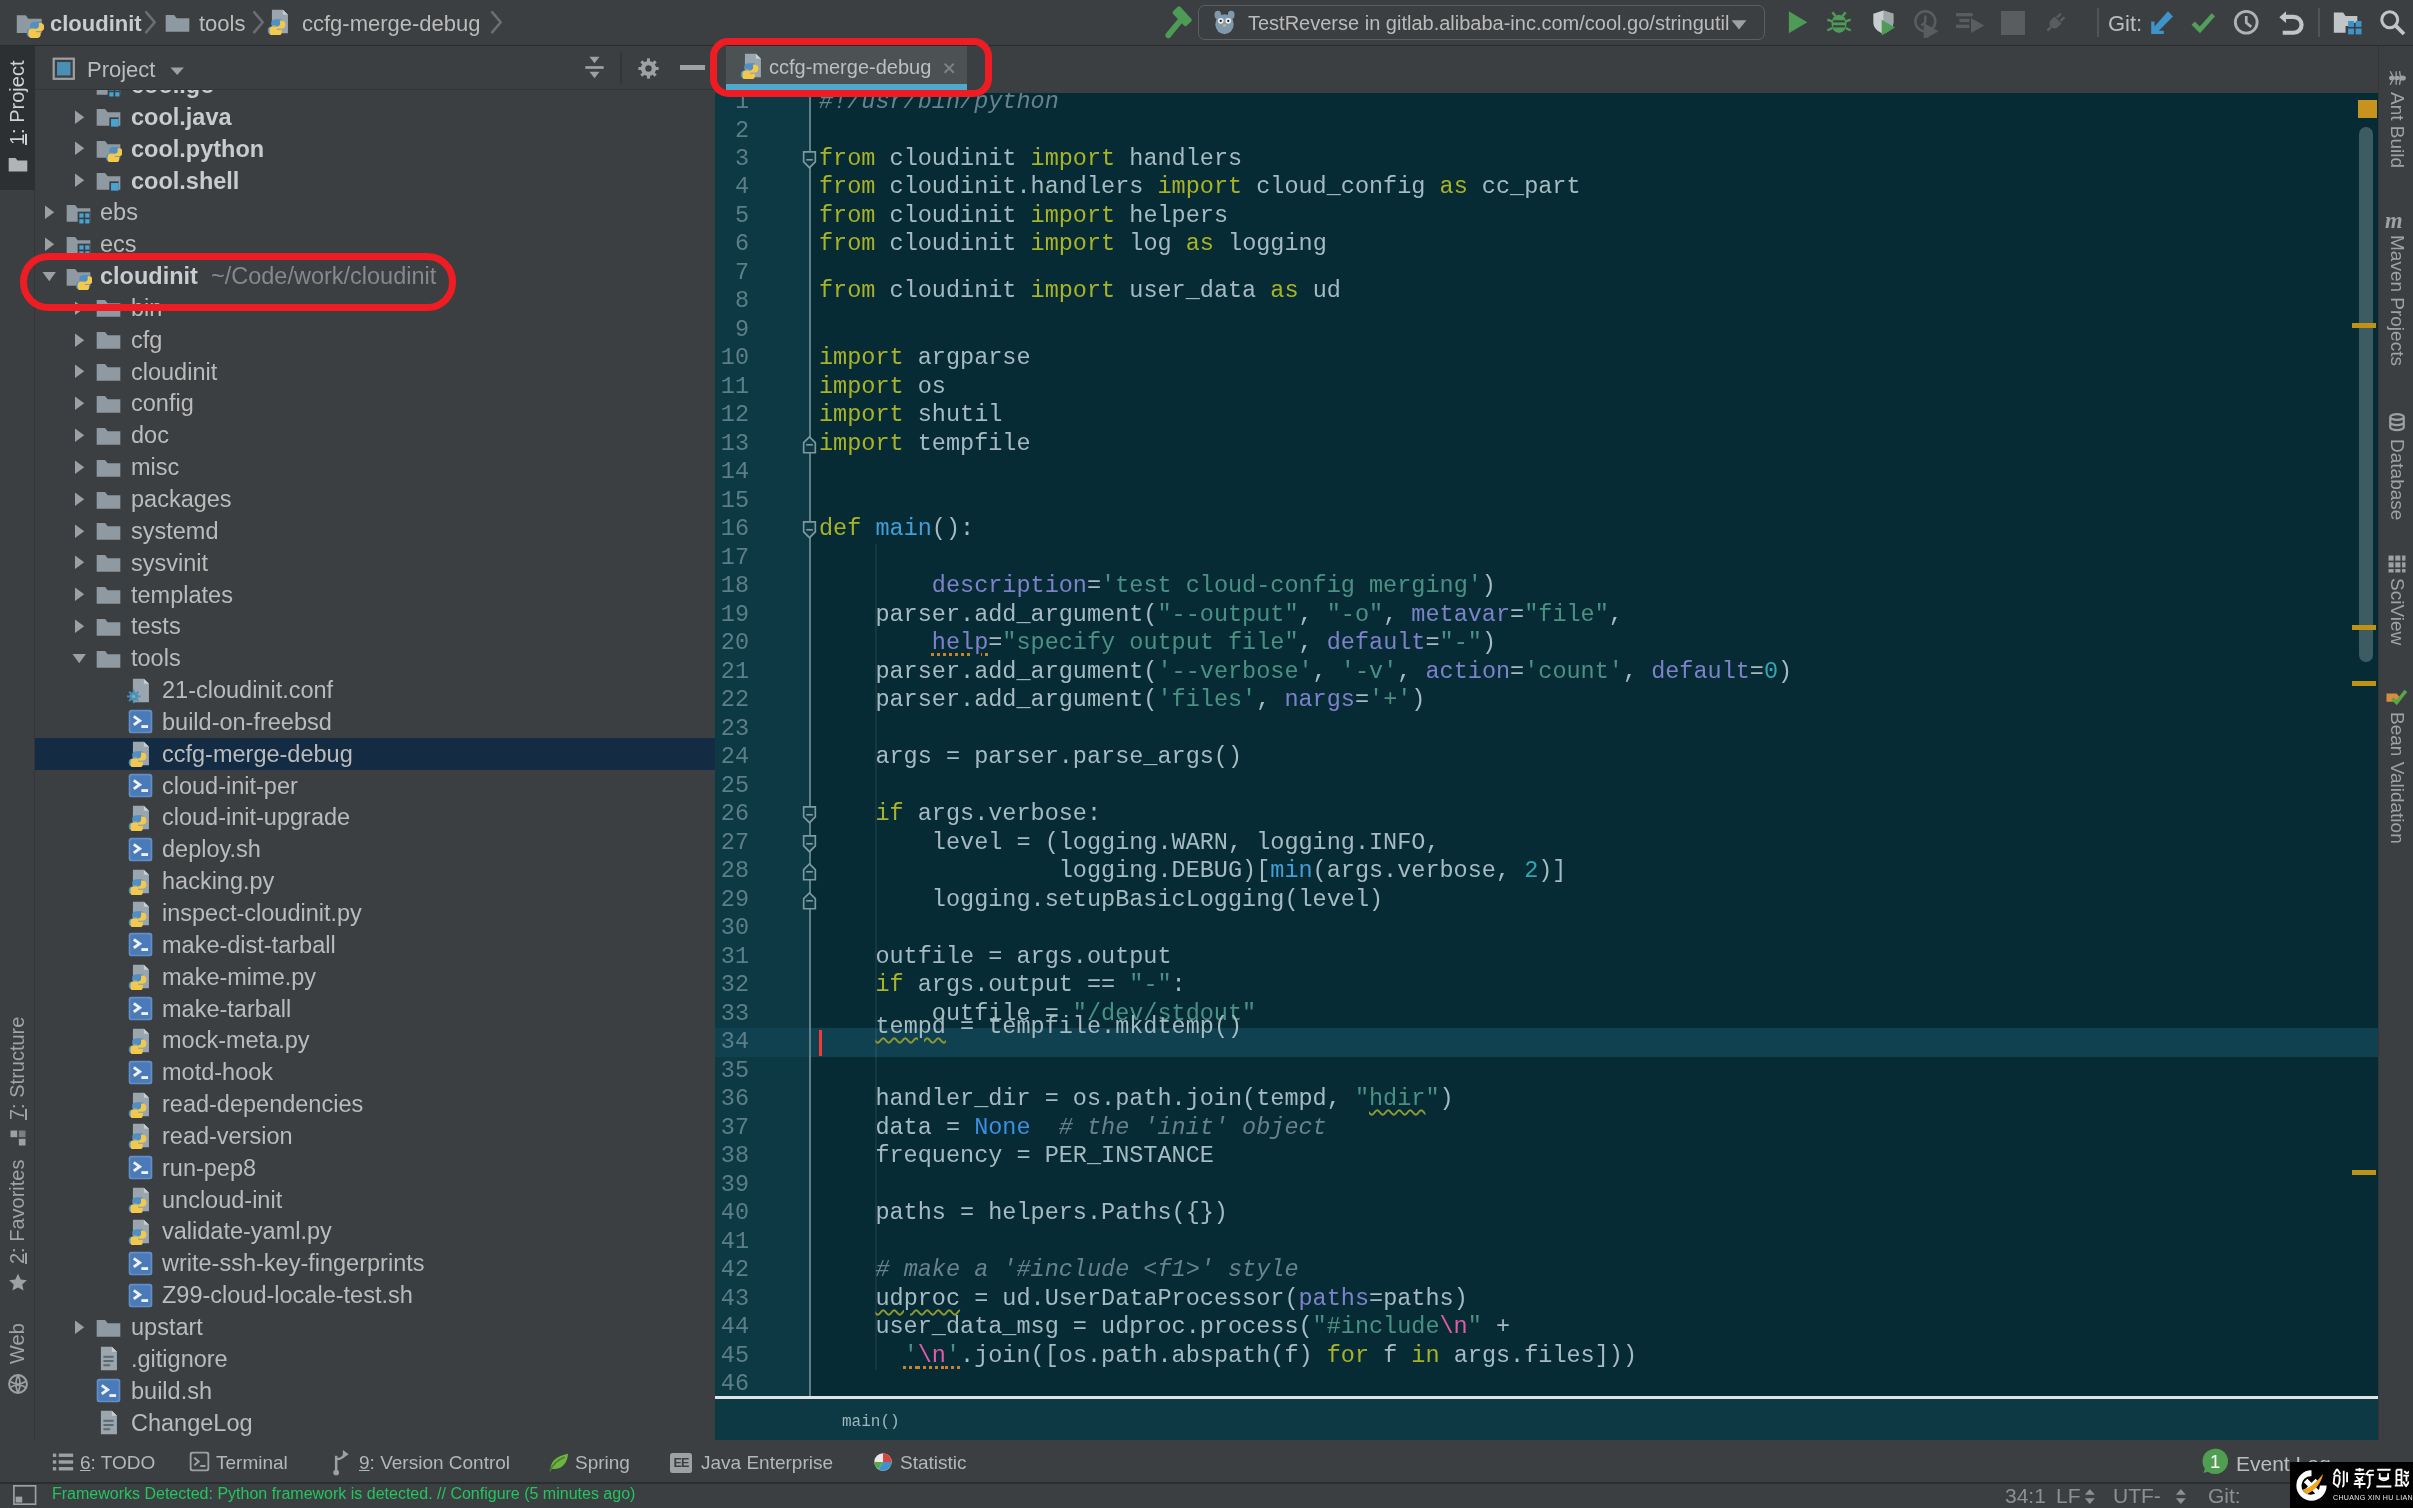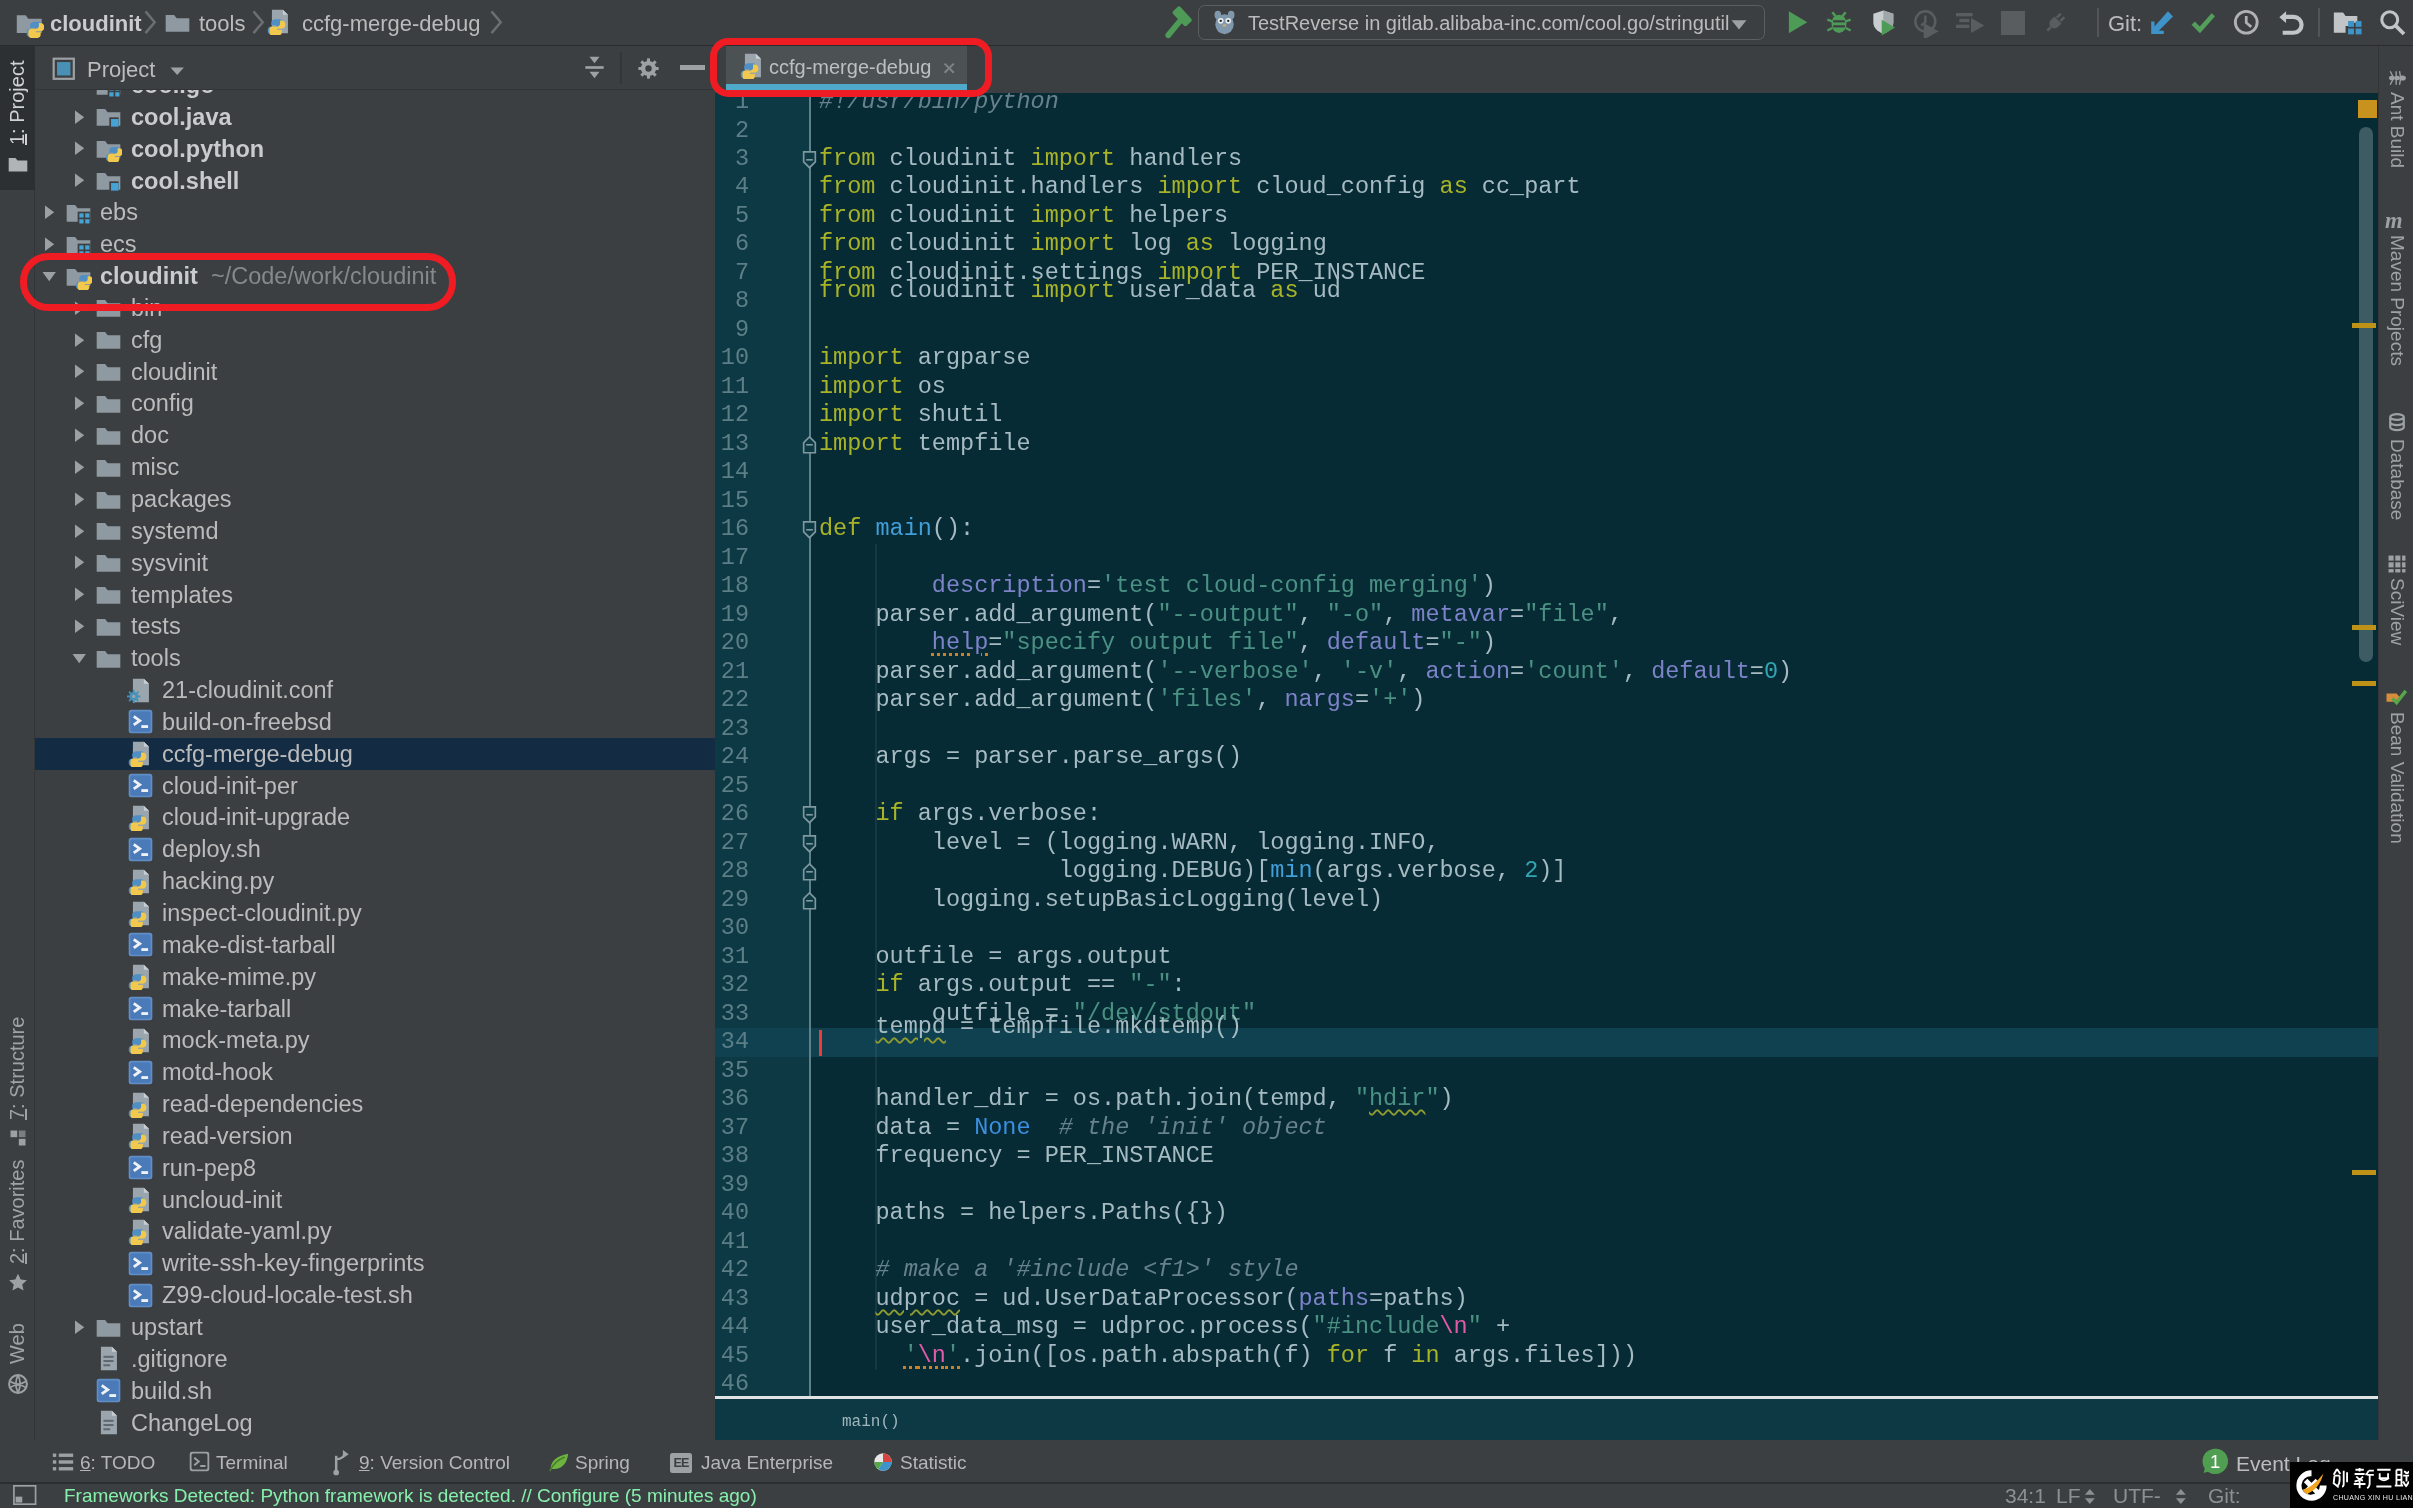--- a/index.html
+++ b/index.html
@@ -639,21 +639,20 @@
       <div class="gn abs" style="left:0;top:23.5px;width:34px">2</div>
       <div class="gn abs" style="left:0;top:52px;width:34px">3</div>
       <div class="code abs" style="left:104px;top:52px"><span class="k">from</span> cloudinit <span class="k">import</span> handlers</div>
       <div class="gn abs" style="left:0;top:80px;width:34px">4</div>
       <div class="code abs" style="left:104px;top:80px"><span class="k">from</span> cloudinit.handlers <span class="k">import</span> cloud_config <span class="k">as</span> cc_part</div>
       <div class="gn abs" style="left:0;top:109px;width:34px">5</div>
       <div class="code abs" style="left:104px;top:109px"><span class="k">from</span> cloudinit <span class="k">import</span> helpers</div>
       <div class="gn abs" style="left:0;top:137px;width:34px">6</div>
       <div class="code abs" style="left:104px;top:137px"><span class="k">from</span> cloudinit <span class="k">import</span> log <span class="k">as</span> logging</div>
       <div class="gn abs" style="left:0;top:166px;width:34px">7</div>
-      <div class="code abs" style="left:104px;top:166px"><span class="k">from</span> cloudinit.settings <span class="k">import</span> PER_INSTANCE</div>
       <div class="gn abs" style="left:0;top:194px;width:34px">8</div>
       <div class="code abs" style="left:104px;top:184px"><span class="k">from</span> cloudinit <span class="k">import</span> user_data <span class="k">as</span> ud</div>
       <div class="gn abs" style="left:0;top:223px;width:34px">9</div>
       <div class="gn abs" style="left:0;top:251px;width:34px">10</div>
       <div class="code abs" style="left:104px;top:251px"><span class="k">import</span> argparse</div>
       <div class="gn abs" style="left:0;top:280px;width:34px">11</div>
       <div class="code abs" style="left:104px;top:280px"><span class="k">import</span> os</div>
       <div class="gn abs" style="left:0;top:308px;width:34px">12</div>
       <div class="code abs" style="left:104px;top:308px"><span class="k">import</span> shutil</div>
       <div class="gn abs" style="left:0;top:337px;width:34px">13</div>
@@ -799,21 +798,21 @@
 <circle cx="17" cy="17" r="15" fill="#4f9e51"></circle>
       <path d="M3 31 L6.4 19.6 l8 8 z" fill="#4f9e51"></path>
 <text x="17" y="25" text-anchor="middle" font-size="22" fill="#fff" font-family="Liberation Sans">1</text>
     </svg>
     <div class="bt" style="left:2236px;font-size:21px;color:#bbbdbf">Event Log</div>
     <div class="abs" style="left:0;top:1482px;width:2413px;height:27px;background:#3c3f41;border-top:2.5px solid #2b2e30"></div>
     <svg class="abs" style="left:13.4px;top:1485px" width="23.5" height="20" viewBox="0 0 28 24">
 <rect x="1" y="1" width="26" height="22" fill="none" stroke="#9da1a4" stroke-width="2"></rect>
 <rect x="3" y="14" width="8" height="7" fill="#9da1a4"></rect>
     </svg>
-    <div class="abs" style="left:64px;top:1485px;font-size:19px;color:#86efac">Frameworks Detected: Python framework is detected. // Configure (5 minutes ago)</div>
+    <div class="abs" style="left:52px;top:1485px;font-size:16px;color:#22c55e">Frameworks Detected: Python framework is detected. // Configure (5 minutes ago)</div>
     <div class="abs" style="left:2005px;top:1484px;font-size:21px;color:#8c9093">34:1</div>
     <div class="abs" style="left:2056px;top:1484px;font-size:21px;color:#8c9093">LF</div>
     <svg class="abs" style="left:2084px;top:1488px" width="11.7" height="17" viewBox="0 0 14 20">
 <path d="M7 1 L13 8 H1 z" fill="#8c9093"></path>
       <path d="M7 19 L1 12 H13 z" fill="#8c9093"></path>
     </svg>
     <div class="abs" style="left:2113px;top:1484px;font-size:21px;color:#8c9093">UTF-8</div>
     <svg class="abs" style="left:2175px;top:1488px" width="11.7" height="17" viewBox="0 0 14 20">
 <path d="M7 1 L13 8 H1 z" fill="#8c9093"></path>
       <path d="M7 19 L1 12 H13 z" fill="#8c9093"></path>

